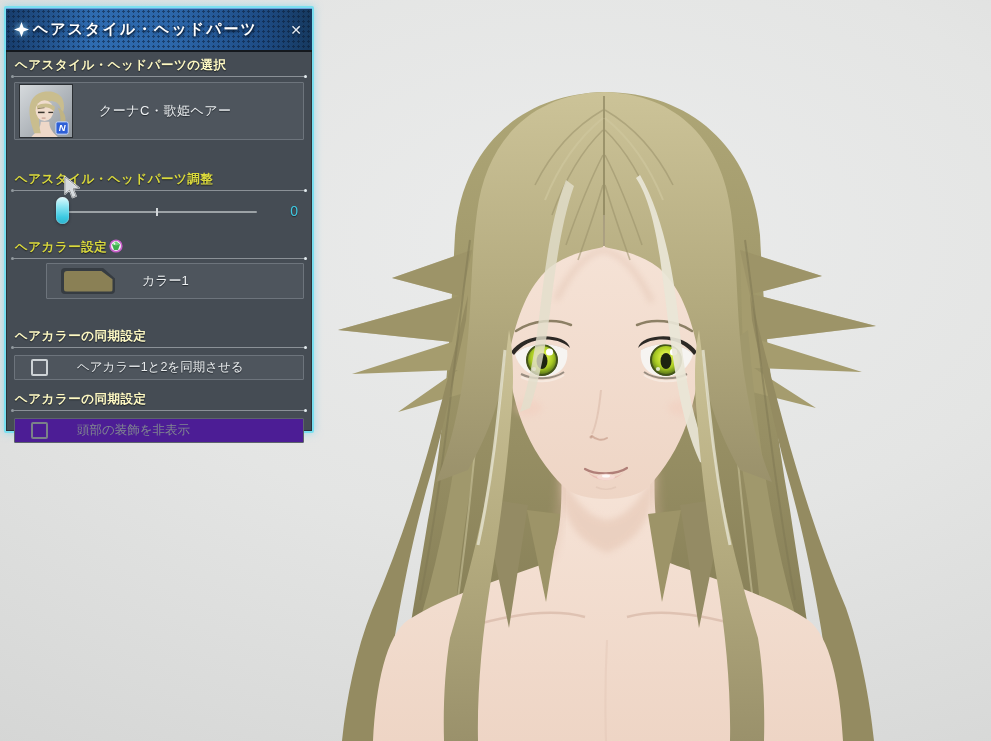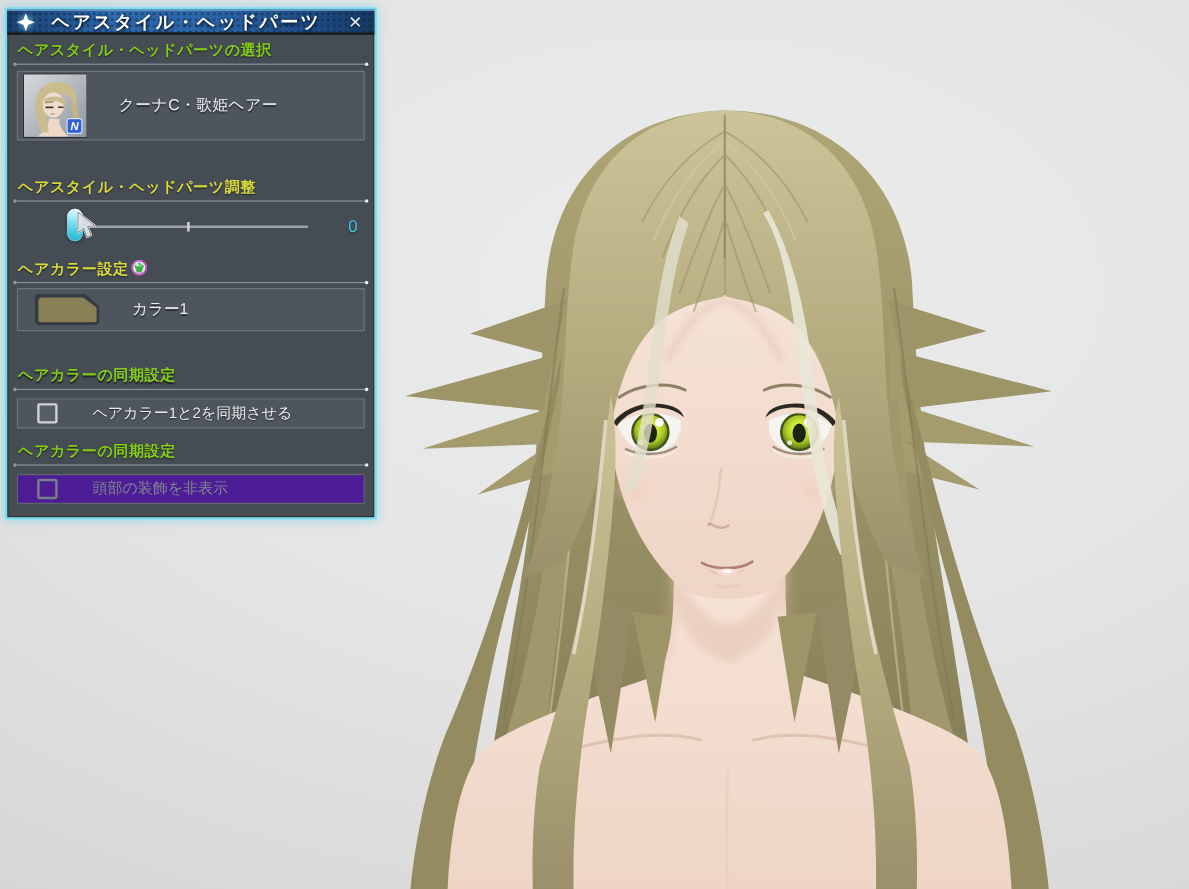--- a/index.html
+++ b/index.html
@@ -13,43 +13,42 @@
 
   
   .panel{
     position:absolute;left:4px;top:6px;width:310px;height:427px;
     box-sizing:border-box;border:2px solid #79dff0;border-radius:2px;
     background:#454c54;
     box-shadow:0 0 9px rgba(96,205,233,.55), inset 0 0 0 1px #2b3138;
     z-index:5;
   }
   .titlebar{
-    height:21px;display:flex;align-items:center;
+    height:44px;display:flex;align-items:center;
     border-top:1px solid #6fa3dd;border-bottom:2px solid #14181d;box-sizing:border-box;
     background:
       radial-gradient(rgba(8,24,48,.5) 1px, transparent 1.4px) 0 0/5px 5px,
       linear-gradient(90deg,#173c6b 0%,#2e6bb0 28%,#2c66a9 55%,#1d4a82 85%,#16395f 100%);
     padding:0 6px;
-    gap:10px;
   }
   .titlebar .spark{margin:0 4px 0 2px;filter:drop-shadow(0 0 3px #8fd8ff);}
   .title-text{
     flex:1;color:#fff;font-size:15px;font-weight:bold;letter-spacing:2px;
     text-shadow:0 2px 3px rgba(5,20,40,.95), 1px 0 2px rgba(5,20,40,.7);
     white-space:nowrap;overflow:hidden;
   }
   .close-btn{
     width:20px;text-align:center;color:#e8eef4;font-size:14px;font-weight:bold;cursor:pointer;
     text-shadow:0 1px 2px rgba(5,20,40,.9);
   }
   .content{padding:0 8px;}
 
   .sec{
     position:relative;border-bottom:1px solid #8b9197;
-    font-size:12.5px;font-weight:bold;color:#84cc16;
+    font-size:12.5px;font-weight:bold;color:#fef9c3;
     padding:0 0 4px 1px;letter-spacing:.5px;line-height:14px;
     text-shadow:0 1px 1px rgba(10,14,18,.7);
   }
   .sec::before,.sec::after{
     content:"";position:absolute;bottom:-2px;width:3px;height:3px;border-radius:50%;background:#eef6f9;
   }
   .sec::before{left:-3px;opacity:.45}
   .sec::after{right:-3px;opacity:.95}
   .sec.yellow{color:#dad93c;}
   .sec .inline-ico{vertical-align:-2px;margin-left:2px;}
@@ -71,21 +70,21 @@
   .slider-tick{position:absolute;left:142px;top:14px;width:2px;height:8px;background:#d2d6d9;}
   .slider-handle{
     position:absolute;left:42px;top:3px;width:13px;height:27px;border-radius:7px;
     background:linear-gradient(180deg,#dffafd 0%,#8ce5f2 35%,#3cc9e2 75%,#2db4cf 100%);
     box-shadow:0 1px 3px rgba(10,20,30,.5), inset 0 0 1px #fff;
     cursor:pointer;
   }
   .slider-value{position:absolute;right:6px;top:9px;font-size:14px;color:#3fc9e2;text-shadow:0 1px 1px rgba(10,14,18,.6);}
 
   .sec3{margin-top:9px;}
-  .color-row{margin-top:4px;height:36px;padding:0 4px 0 14px;cursor:pointer;}
+  .color-row{margin-top:4px;height:36px;padding:0 4px 0 14px;cursor:pointer;margin-left:32px;}
   .swatch-wrap{
     width:54px;height:26px;background:#363c42;flex:0 0 auto;
     clip-path:polygon(0% 0%,78% 0%,100% 40%,100% 100%,0% 100%);
     border-radius:4px;padding:0;position:relative;
   }
   .swatch{
     position:absolute;inset:2.5px;border-radius:3px;
     clip-path:polygon(0% 0%,76% 0%,100% 42%,100% 100%,0% 100%);
   }
   .color-label{margin-left:27px;font-size:13px;color:#eef1f3;text-shadow:0 1px 1px rgba(10,14,18,.6);}

